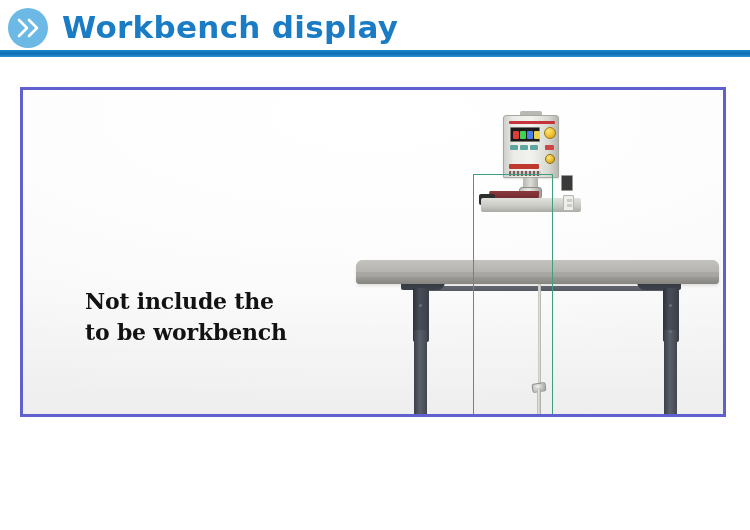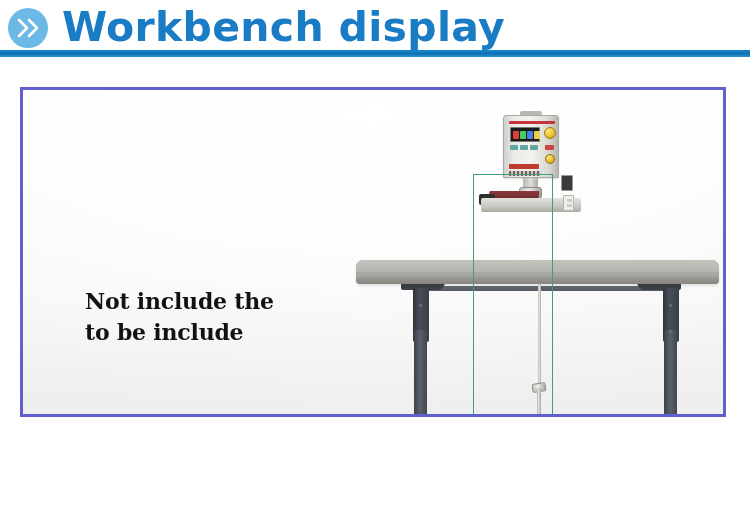--- a/index.html
+++ b/index.html
@@ -13,21 +13,21 @@
 
   
   #header { position:absolute; left:0; top:0; width:750px; height:58px; }
   #header-icon {
     position:absolute; left:8px; top:8px; width:40px; height:40px;
     border-radius:50%; background:#6cb9e6;
   }
   #header-icon svg { position:absolute; left:0; top:0; }
   #header-title {
     position:absolute; left:62px; top:8px;
-    font-size:41px; font-weight:bold; color:#1a7cc4;
+    font-size:31px; font-weight:bold; color:#1a7cc4;
     letter-spacing:0.3px; line-height:38px; white-space:nowrap;
     font-family:"DejaVu Sans", sans-serif;
   }
   #header-rule {
     position:absolute; left:0; top:50px; width:750px; height:7px;
     background:linear-gradient(180deg,#1a86cc 0%,#0d6fb0 55%,#2a93d6 100%);
   }
 
   
   #frame {
@@ -373,19 +373,19 @@
         <div class="rod"></div>
         <div class="rod-joint"></div>
         <div class="rod-2"></div>
 
       </div>
 
       <div id="green-box"></div>
 
       <div id="note">
         <div>Not  include the</div>
-        <div>to be include</div>
+        <div>to be workbench</div>
       </div>
 
     </div>
   </div>
 
 </div>
 
 </body></html>

